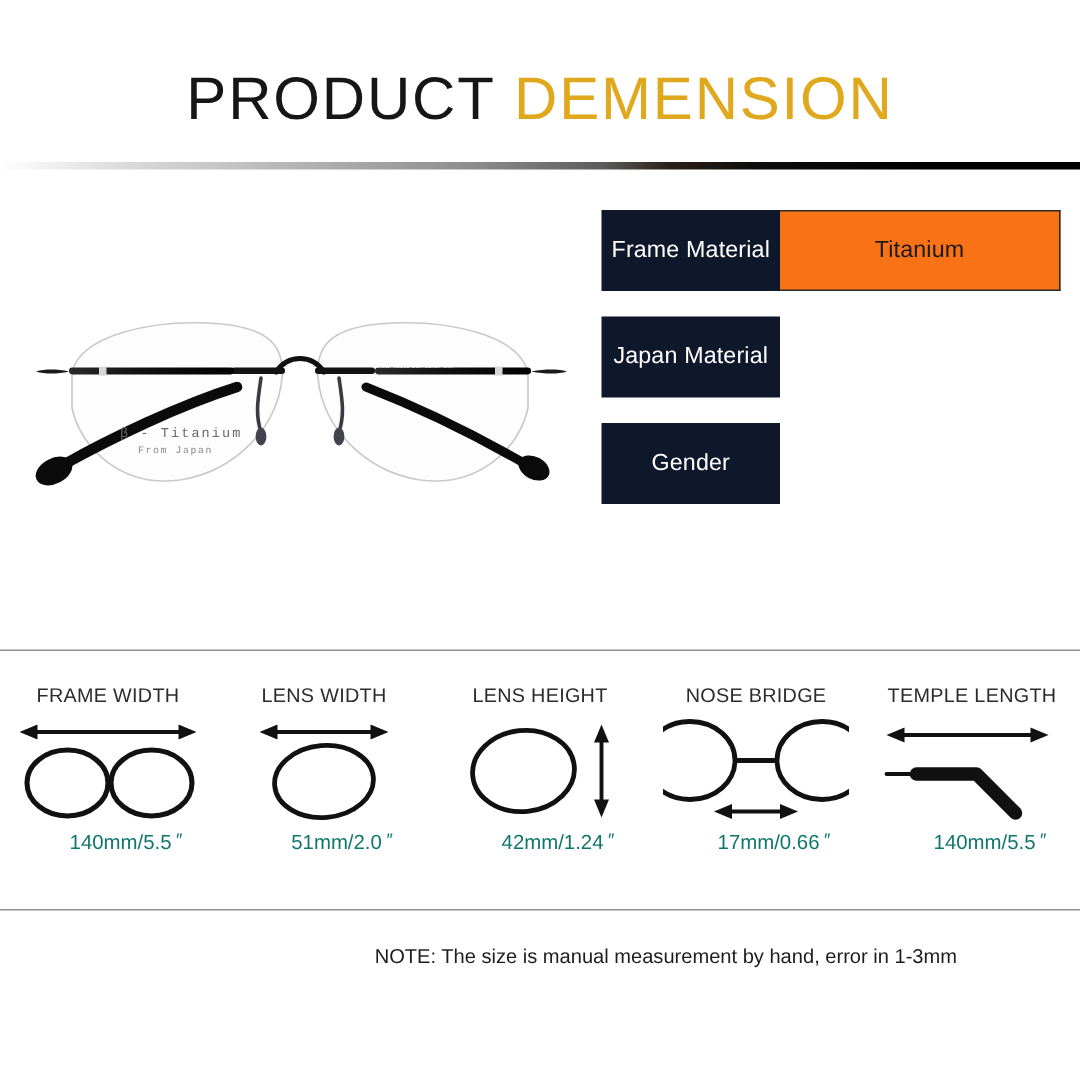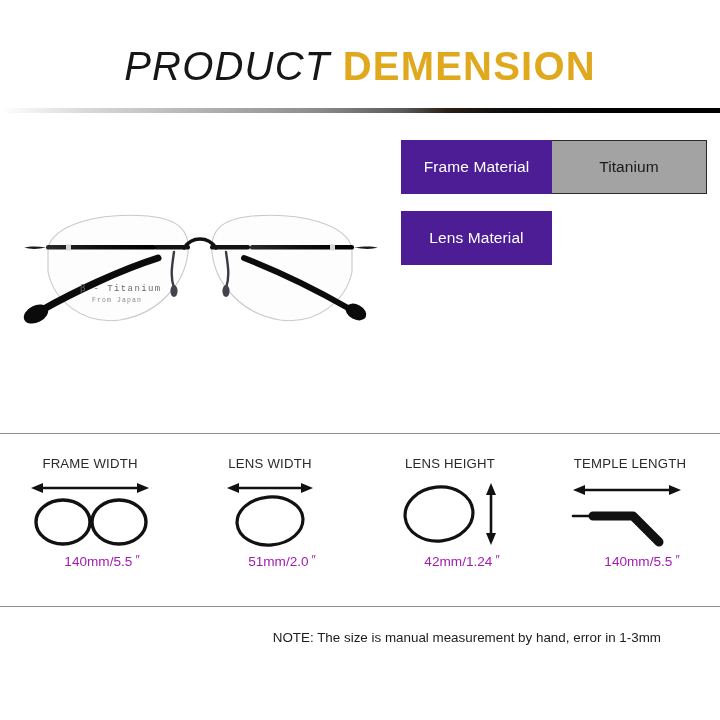--- a/index.html
+++ b/index.html
@@ -28,22 +28,22 @@
     position: absolute;
     left: 0; top: 44px;
     width: 720px;
     text-align: center;
     font-size: 40px;
     letter-spacing: 1.2px;
     font-weight: 400;
     white-space: nowrap;
   }
   #title .word-a { color: #161616; }
-  #title .word-b { color: #E0A81C; font-weight: 700; }
-  #title .word-a { font-weight: 400; font-style: italic; }
+  #title .word-b { color: #E0A81C; font-weight: 400; }
+  #title .word-a { font-weight: 400; }
 
   #header-rule {
     position: absolute;
     left: 0; top: 108px;
     width: 720px;
     height: 5px;
     background: linear-gradient(to right,
        #ffffff 0%,
        #d9d9d9 12%,
        #b3b3b3 28%,
@@ -106,33 +106,33 @@
     width: 306px;
   }
   .spec-row {
     display: flex;
     width: 306px;
     height: 54px;
     margin-bottom: 17px;
     background: #ffffff;
   }
   .spec-key {
-    width: 151px;
-    background: #4c1d95;
+    width: 119px;
+    background: #0f172a;
     color: #ffffff;
     display: flex;
     align-items: center;
     justify-content: center;
     font-size: 15.5px;
     letter-spacing: 0.1px;
     box-sizing: border-box;
   }
   .spec-val {
     flex: 1;
-    background: #a3a3a3;
+    background: #f97316;
     color: #1a1a1a;
     display: flex;
     align-items: center;
     justify-content: center;
     font-size: 15.5px;
     letter-spacing: 0.1px;
     border: 1.5px solid #2a2a2a;
     border-left: none;
     box-sizing: border-box;
   }
@@ -173,37 +173,36 @@
   .dim-figure {
     margin-top: 6px;
     height: 74px;
     display: flex;
     align-items: center;
     justify-content: center;
   }
   .dim-value {
     margin-top: 2px;
     font-size: 13.6px;
-    color: #a21caf;
+    color: #0f766e;
     white-space: nowrap;
     margin-left: 24px;
   }
   .dim-value .inch-mark {
     font-size: 12px;
     vertical-align: 2px;
     padding-left: 3px;
   }
 
   
   #note {
     position: absolute;
-    left: 12px; top: 607px;
+    left: 0; top: 607px;
     width: 650px;
     height: 113px;
-    padding-left: 11px;
   }
   #note-text {
     position: absolute;
     right: 12px; top: 23px;
     font-size: 13.4px;
     color: #1d1d1d;
     white-space: nowrap;
   }
 </style>
 </head>
@@ -267,25 +266,26 @@
     </div>
 
     <div id="spec-table">
 
       <div class="spec-row">
         <div class="spec-key">Frame Material</div>
         <div class="spec-val">Titanium</div>
       </div>
 
       <div class="spec-row">
-        <div class="spec-key">Lens Material</div>
+        <div class="spec-key">Japan Material</div>
       </div>
 
 
       <div class="spec-row">
+        <div class="spec-key">Gender</div>
       </div>
 
     </div>
   </div>
 
   <div class="hrule" id="rule-1"></div>
 
   <div id="dimensions">
 
     <div class="dim-cell">
@@ -323,20 +323,34 @@
         <svg width="118" height="74" viewBox="0 0 118 74">
           <ellipse cx="48" cy="37" rx="34" ry="27" fill="none" stroke="#111" stroke-width="3.2" transform="rotate(-6 48 37)"></ellipse>
           <line x1="100" y1="14" x2="100" y2="60" stroke="#111" stroke-width="2.6"></line>
           <polygon points="100,6 95,18 105,18" fill="#111"></polygon>
           <polygon points="100,68 95,56 105,56" fill="#111"></polygon>
         </svg>
       </div>
       <div class="dim-value"><span>42mm/1.24</span><span class="inch-mark">″</span></div>
     </div>
 
+    <div class="dim-cell">
+      <div class="dim-label">NOSE BRIDGE</div>
+      <div class="dim-figure">
+        <svg width="124" height="74" viewBox="0 0 124 74">
+          <ellipse cx="18" cy="30" rx="30" ry="26" fill="none" stroke="#111" stroke-width="3.2"></ellipse>
+          <ellipse cx="106" cy="30" rx="30" ry="26" fill="none" stroke="#111" stroke-width="3.2"></ellipse>
+          <line x1="48" y1="30" x2="76" y2="30" stroke="#111" stroke-width="3.4"></line>
+          <line x1="42" y1="64" x2="82" y2="64" stroke="#111" stroke-width="2.6"></line>
+          <polygon points="34,64 46,59 46,69" fill="#111"></polygon>
+          <polygon points="90,64 78,59 78,69" fill="#111"></polygon>
+        </svg>
+      </div>
+      <div class="dim-value"><span>17mm/0.66</span><span class="inch-mark">″</span></div>
+    </div>
 
     <div class="dim-cell">
       <div class="dim-label">TEMPLE LENGTH</div>
       <div class="dim-figure">
         <svg width="126" height="72" viewBox="0 0 126 72">
           <line x1="14" y1="12" x2="106" y2="12" stroke="#111" stroke-width="2.6"></line>
           <polygon points="6,12 18,7 18,17" fill="#111"></polygon>
           <polygon points="114,12 102,7 102,17" fill="#111"></polygon>
           <path d="M6 38 L 28 38" stroke="#111" stroke-width="2.6" stroke-linecap="round"></path>
           <path d="M26 38 L 66 38 L 92 64" stroke="#111" stroke-width="9" fill="none" stroke-linecap="round" stroke-linejoin="round"></path>

